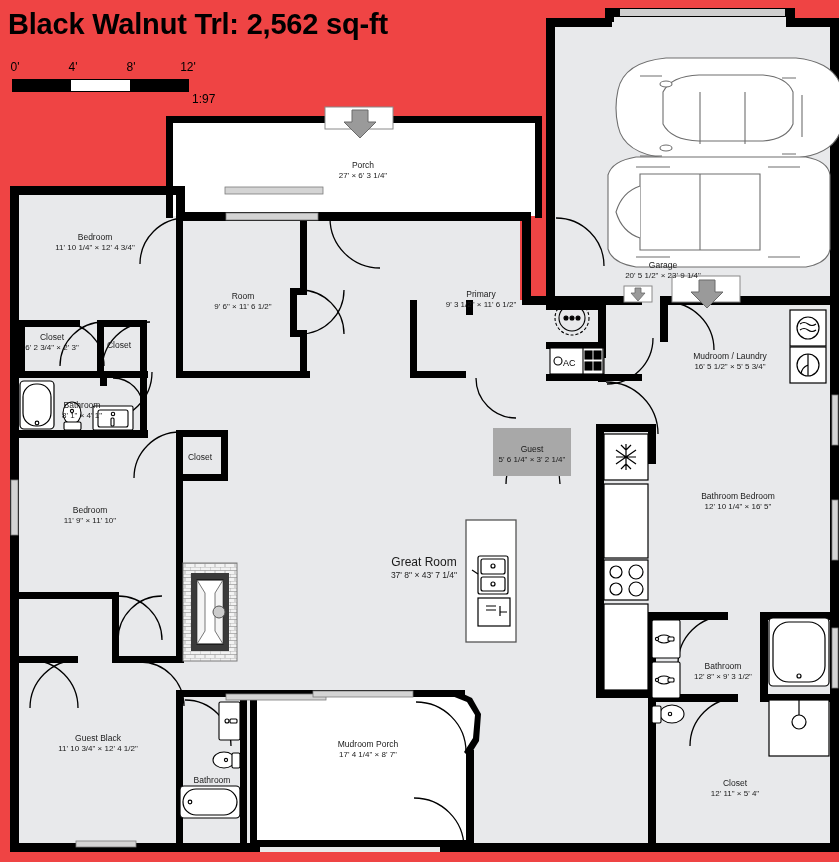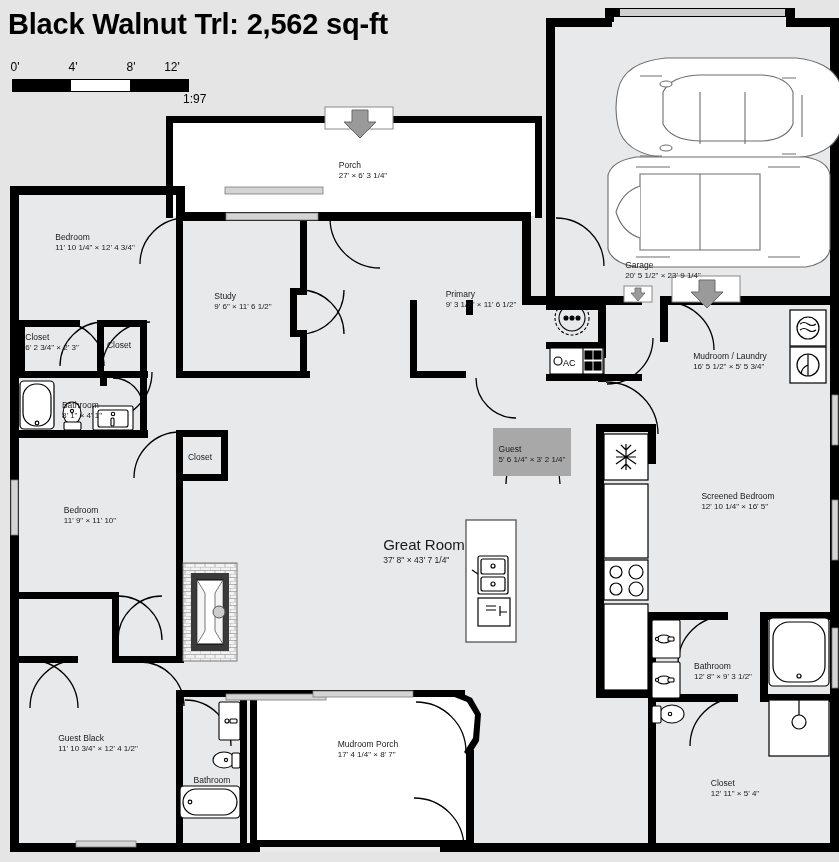--- a/index.html
+++ b/index.html
@@ -1,53 +1,53 @@
 <!DOCTYPE html>
 <html><head>
 <meta charset="utf-8">
 <style>
   html,body{margin:0;padding:0;background:#ffffff;}
   body{font-family:"Liberation Sans","DejaVu Sans",sans-serif;}
-  #page{position:relative;width:839px;height:862px;background:#e5e5e5;overflow:hidden;}
+  #page{position:relative;width:839px;height:862px;background:#ef4444;overflow:hidden;}
 
   
   #title{position:absolute;left:8px;top:8px;font-size:29px;font-weight:bold;color:#000;letter-spacing:-0.2px;white-space:nowrap;}
 
   #scalebar{position:absolute;left:12px;top:60px;width:205px;height:44px;}
   .sb-ticks{position:relative;height:17px;}
   .sb-tick{position:absolute;top:0;font-size:12px;color:#000;transform:translateX(-50%);}
   .sb-bar{position:absolute;left:0;top:19px;width:175px;height:11px;border:1px solid #000;display:flex;}
   .sb-seg{flex:1 1 0;}
   .sb-seg.dark{background:#000;}
   .sb-seg.light{background:#fff;}
-  #ratio{position:absolute;left:171px;top:32px;font-size:12px;color:#000;}
+  #ratio{position:absolute;left:180px;top:32px;font-size:12px;color:#000;}
 
   
   #plan{position:absolute;left:0;top:0;width:688px;height:862px;}
   #plan svg{display:block;}
 
-  .rlabel{position:absolute;color:#1a1a1a;line-height:1.25;pointer-events:none;white-space:nowrap;transform:translateX(-50%);}
+  .rlabel{position:absolute;text-align:center;color:#1a1a1a;line-height:1.25;pointer-events:none;white-space:nowrap;transform:translateX(-50%);}
   .rlabel .nm{font-size:8.5px;display:block;}
   .rlabel .dim{font-size:8px;display:block;}
-  .rlabel.big .nm{font-size:15px;}
+  .rlabel.big .nm{font-size:12px;margin-top:19px;}
   .rlabel.big .dim{font-size:8.5px;}
 </style>
 </head>
 <body>
 
 <div id="page">
 
   <div id="title">Black Walnut Trl:  2,562 sq-ft</div>
 
   <div id="scalebar">
     <div class="sb-ticks">
       <span class="sb-tick" style="left:3px">0'</span>
       <span class="sb-tick" style="left:61px">4'</span>
       <span class="sb-tick" style="left:119px">8'</span>
-      <span class="sb-tick" style="left:160px">12'</span>
+      <span class="sb-tick" style="left:176px">12'</span>
     </div>
     <div class="sb-bar">
       <div class="sb-seg dark"></div>
       <div class="sb-seg light"></div>
       <div class="sb-seg dark"></div>
     </div>
     <div id="ratio">1:97</div>
   </div>
 
   <div id="plan">
@@ -398,21 +398,21 @@
   </div>
   <div class="rlabel" style="left:663px;top:260px">
     <span class="nm">Garage</span>
     <span class="dim">20' 5 1/2" × 23' 9 1/4"</span>
   </div>
   <div class="rlabel" style="left:95px;top:232px">
     <span class="nm">Bedroom</span>
     <span class="dim">11' 10 1/4" × 12' 4 3/4"</span>
   </div>
   <div class="rlabel" style="left:243px;top:291px">
-    <span class="nm">Study</span>
+    <span class="nm">Room</span>
     <span class="dim">9' 6" × 11' 6 1/2"</span>
   </div>
   <div class="rlabel" style="left:481px;top:289px">
     <span class="nm">Primary</span>
     <span class="dim">9' 3 1/2" × 11' 6 1/2"</span>
   </div>
   <div class="rlabel" style="left:52px;top:332px">
     <span class="nm">Closet</span>
     <span class="dim">6' 2 3/4" × 2' 3"</span>
   </div>
@@ -432,21 +432,21 @@
   </div>
   <div class="rlabel" style="left:532px;top:444px">
     <span class="nm">Guest</span>
     <span class="dim">5' 6 1/4" × 3' 2 1/4"</span>
   </div>
   <div class="rlabel" style="left:90px;top:505px">
     <span class="nm">Bedroom</span>
     <span class="dim">11' 9" × 11' 10"</span>
   </div>
   <div class="rlabel" style="left:738px;top:491px">
-    <span class="nm">Screened Bedroom</span>
+    <span class="nm">Bathroom Bedroom</span>
     <span class="dim">12' 10 1/4" × 16' 5"</span>
   </div>
   <div class="rlabel big" style="left:424px;top:536px">
     <span class="nm">Great Room</span>
     <span class="dim">37' 8" × 43' 7 1/4"</span>
   </div>
   <div class="rlabel" style="left:723px;top:661px">
     <span class="nm">Bathroom</span>
     <span class="dim">12' 8" × 9' 3 1/2"</span>
   </div>

